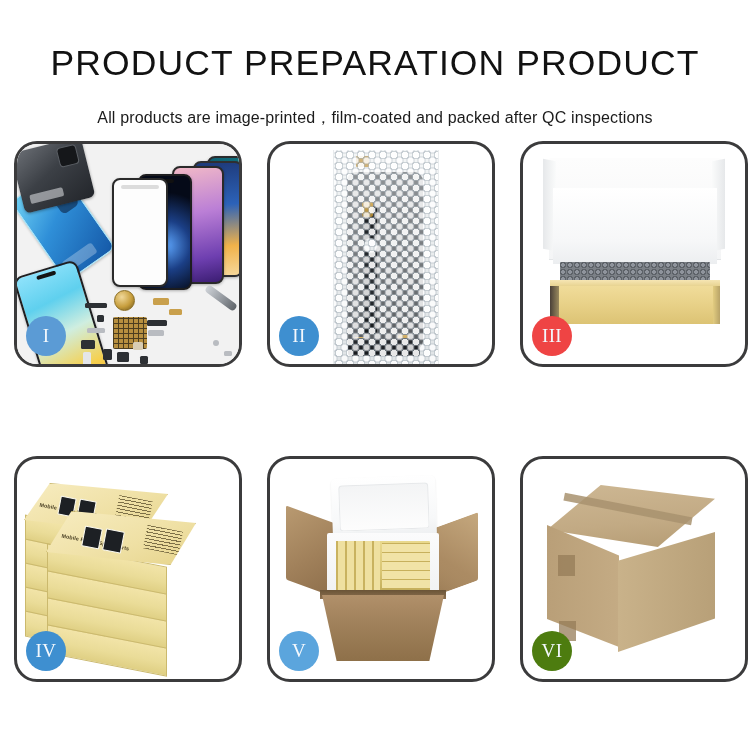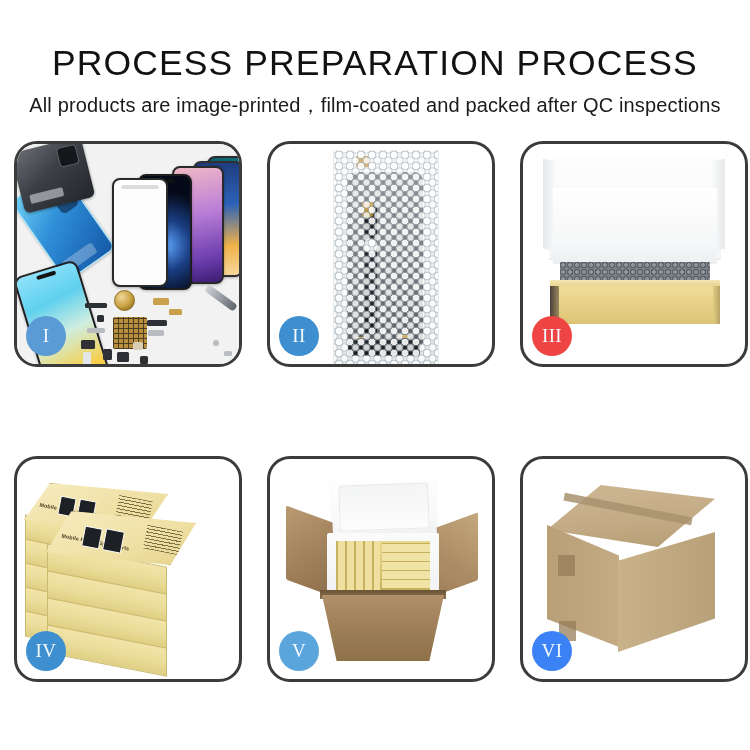--- a/index.html
+++ b/index.html
@@ -35,23 +35,23 @@
     padding-top: 44px;
     font-size: 35.5px;
     font-weight: 500;
     letter-spacing: 1.1px;
     line-height: 38px;
     color: #121212;
     font-family: "Liberation Sans", sans-serif;
     white-space: nowrap;
   }
   .subtitle {
-    margin: 0;
+    margin: 16px;
     padding-top: 10px;
-    font-size: 20px;
+    font-size: 16px;
     font-weight: 400;
     letter-spacing: 0.15px;
     color: #1b1b1b;
     white-space: nowrap;
   }
 
   
   .grid {
     position: absolute;
     left: 14px;
@@ -430,21 +430,21 @@
     position:absolute; left:36px; top:162px; width:17px; height:20px;
     background: rgba(150,124,88,.75);
   }
 </style>
 </head>
 <body>
 
 <div id="page">
 
   <div class="header">
-    <h1 class="title">PROCESS PREPARATION PROCESS</h1>
+    <h1 class="title">PRODUCT PREPARATION PRODUCT</h1>
     <p class="subtitle">All products are image-printed，film-coated and packed after QC inspections</p>
   </div>
 
   <div class="grid">
 
     <div class="panel tinted">
       <div class="scene">
         <div class="p1-bg"></div>
         <div class="phone p1-back-blue"></div>
         <div class="phone p1-teal"></div>
@@ -568,19 +568,19 @@
 
     <div class="panel">
       <div class="scene">
         <div class="p6-top"></div>
         <div class="p6-left"></div>
         <div class="p6-right"></div>
         <div class="p6-seam"></div>
         <div class="p6-tape1"></div>
         <div class="p6-tape2"></div>
       </div>
-      <div class="badge" style="background: #3b82f6;">
+      <div class="badge" style="background: #4d7c0f;">
         <span>VI</span>
       </div>
     </div>
 
   </div>
 </div>
 
 </body></html>

